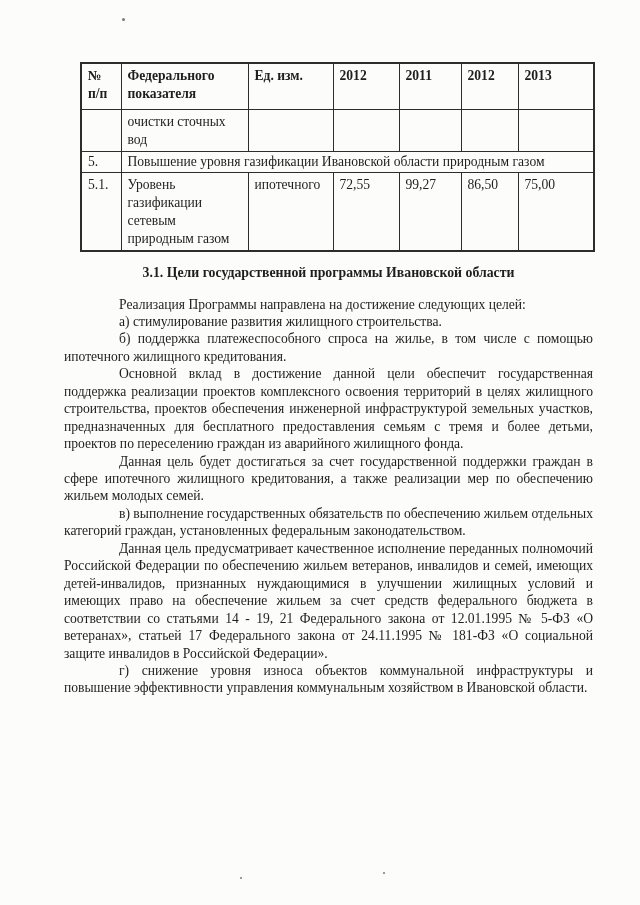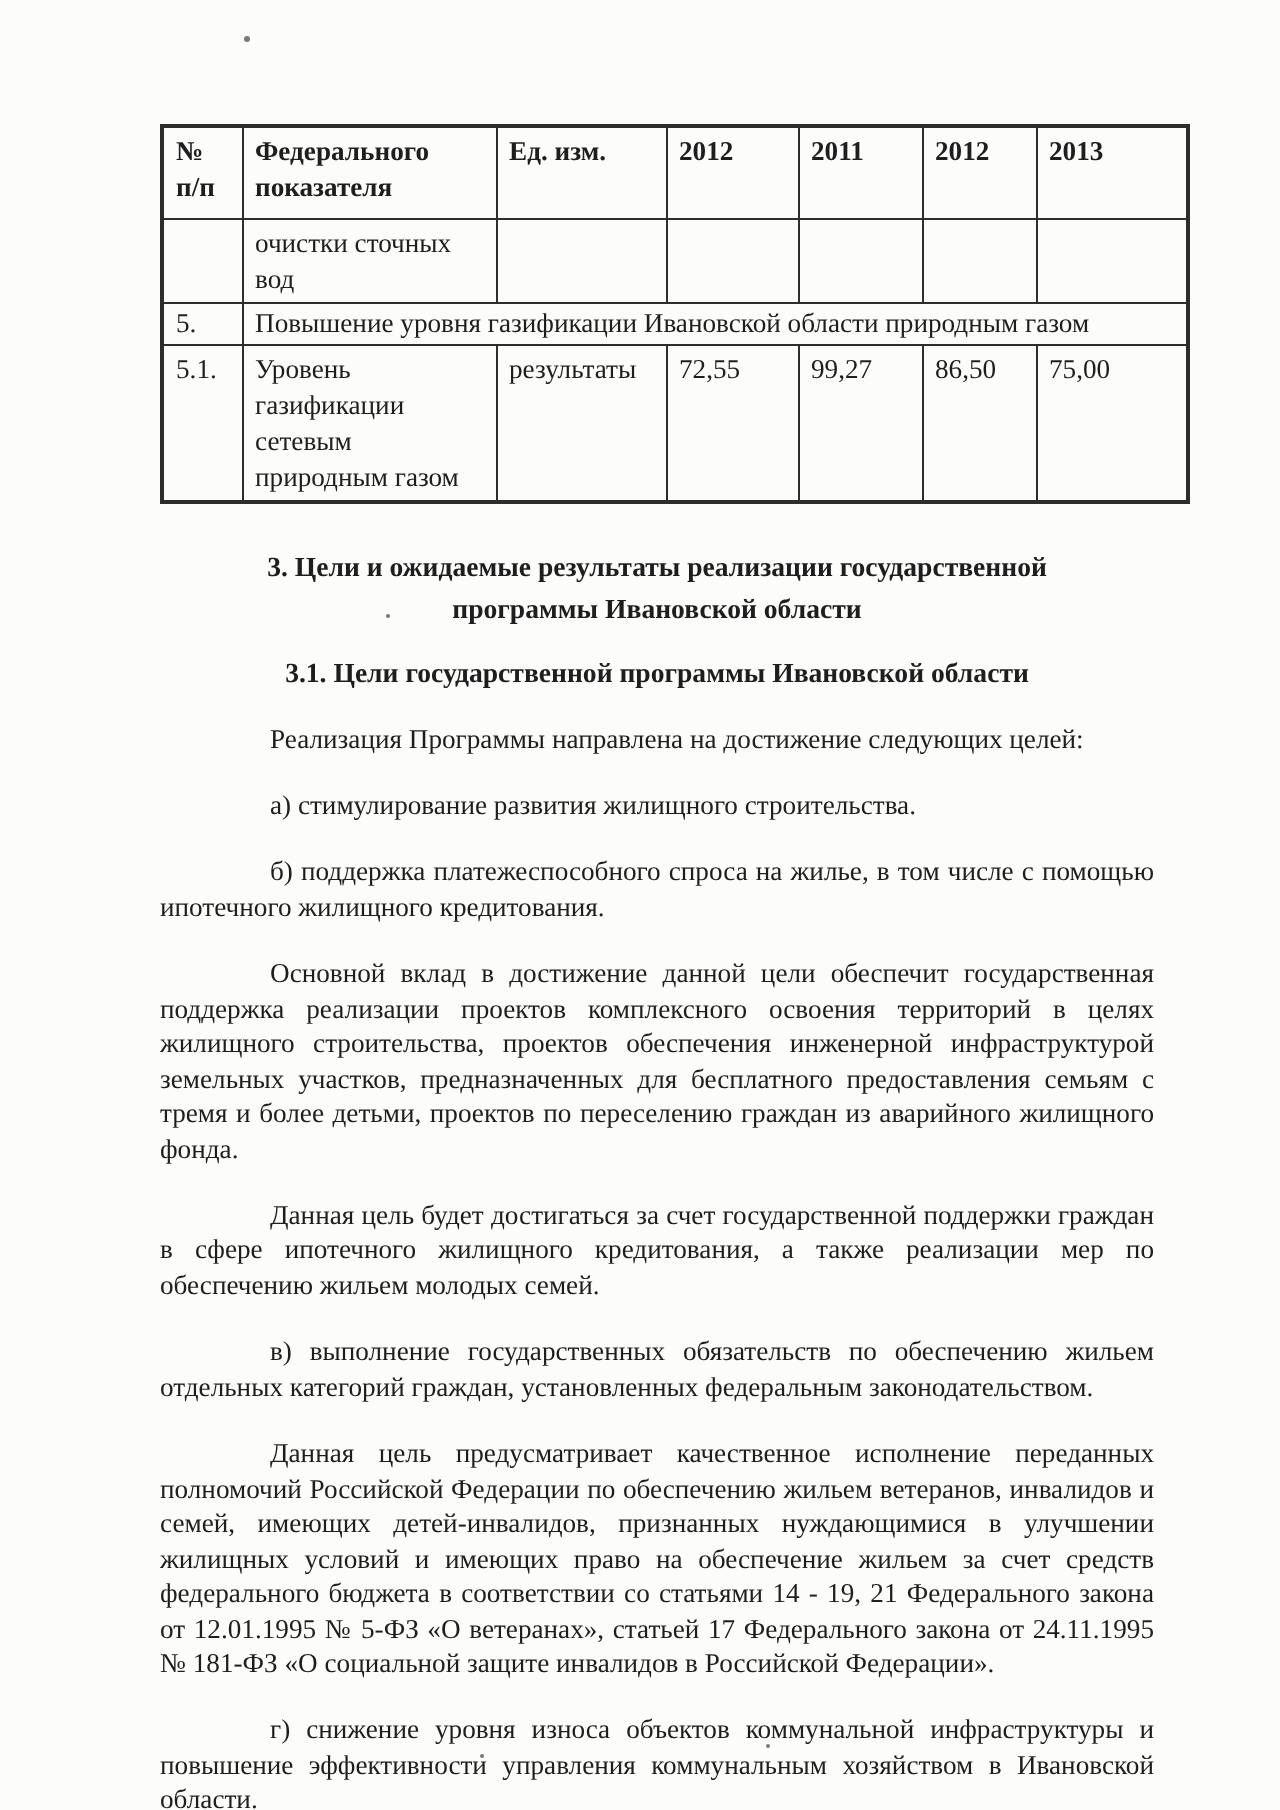--- a/index.html
+++ b/index.html
@@ -53,21 +53,21 @@
     margin: 13px 0 0 0;
     font-size: 13.8px;
     font-weight: bold;
     text-align: center;
     line-height: 16px;
   }
 
   
   .bodytext { margin-top: 15px; }
   .bodytext p {
-    margin: 16px;
+    margin: 0;
     font-size: 13.6px;
     line-height: 17.45px;
     text-align: justify;
     text-indent: 55px;
   }
 
   
   .speck {
     position: absolute;
     background: #7a7a74;
@@ -115,33 +115,29 @@
           <td></td>
           <td></td>
         </tr>
         <tr class="r-span">
           <td>5.</td>
           <td colspan="6">Повышение уровня газификации Ивановской области природным газом</td>
         </tr>
         <tr class="r-main">
           <td>5.1.</td>
           <td>Уровень газификации сетевым природным газом</td>
-          <td>результаты</td>
+          <td>ипотечного</td>
           <td>72,55</td>
           <td>99,27</td>
           <td>86,50</td>
           <td>75,00</td>
         </tr>
       </tbody>
     </table>
 
-    <div class="h-section">
-      <span>3. Цели и ожидаемые результаты реализации государственной</span>
-      <span>программы Ивановской области</span>
-    </div>
 
     <div class="h-subsection">3.1. Цели государственной программы Ивановской области</div>
 
     <div class="bodytext">
       <p>Реализация Программы направлена на достижение следующих целей:</p>
       <p>а) стимулирование развития жилищного строительства.</p>
       <p>б) поддержка платежеспособного спроса на жилье, в том числе с помощью ипотечного жилищного кредитования.</p>
       <p>Основной вклад в достижение данной цели обеспечит государственная поддержка реализации проектов комплексного освоения территорий в целях жилищного строительства, проектов обеспечения инженерной инфраструктурой земельных участков, предназначенных для бесплатного предоставления семьям с тремя и более детьми, проектов по переселению граждан из аварийного жилищного фонда.</p>
       <p>Данная цель будет достигаться за счет государственной поддержки граждан в сфере ипотечного жилищного кредитования, а также реализации мер по обеспечению жильем молодых семей.</p>
       <p>в) выполнение государственных обязательств по обеспечению жильем отдельных категорий граждан, установленных федеральным законодательством.</p>

